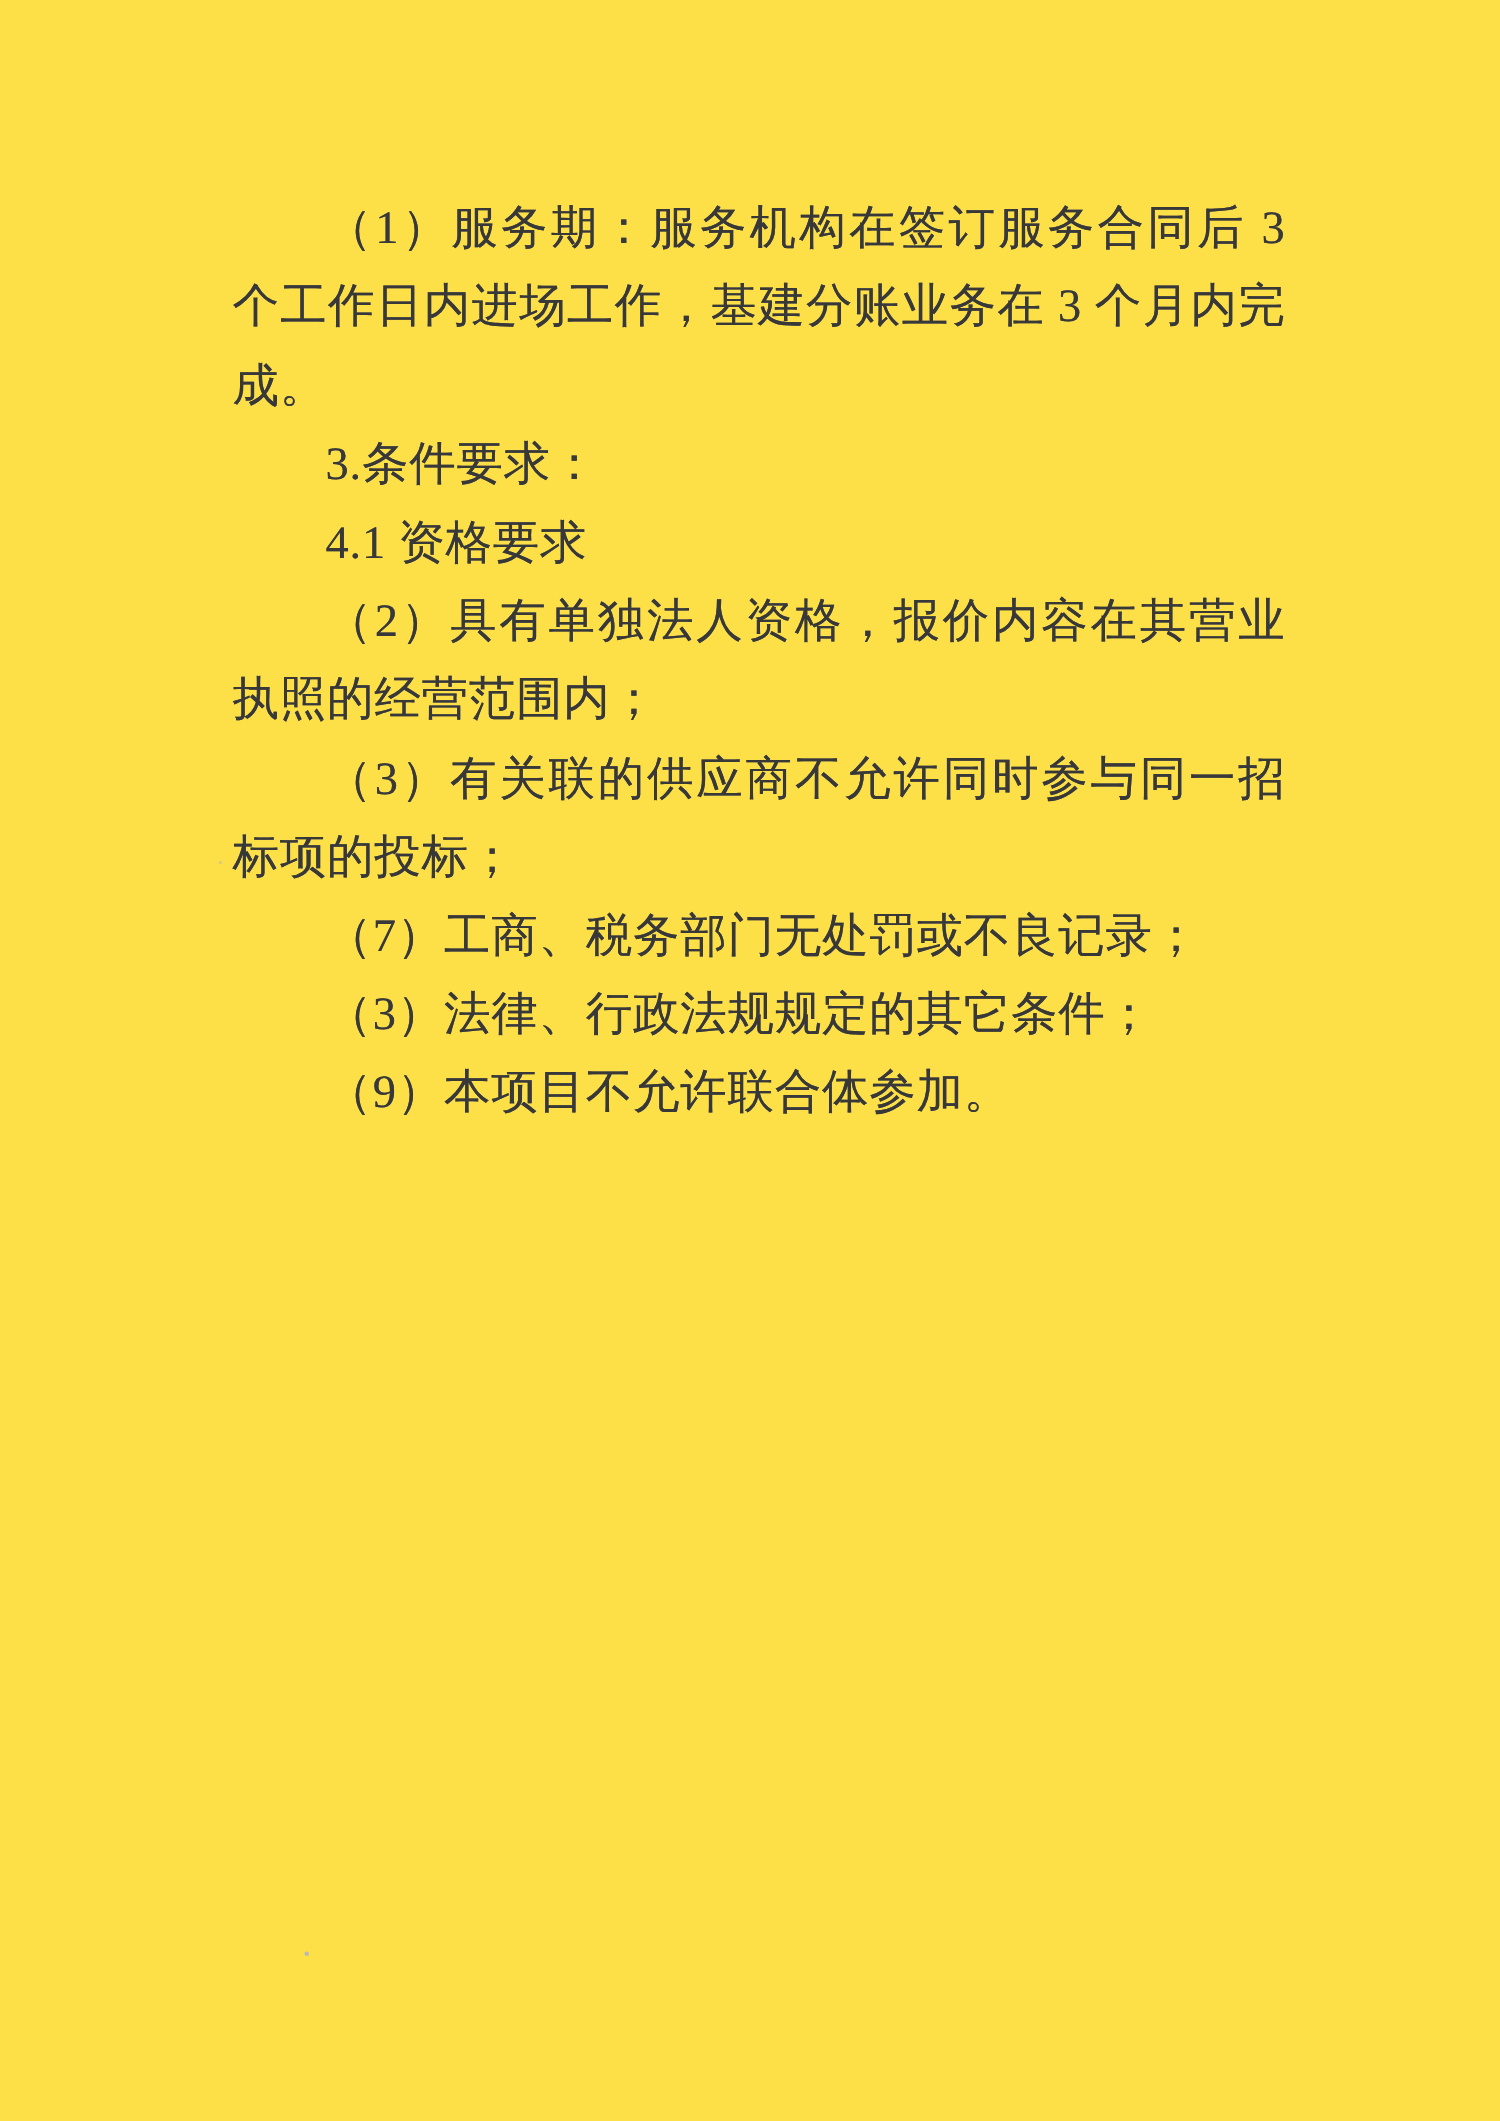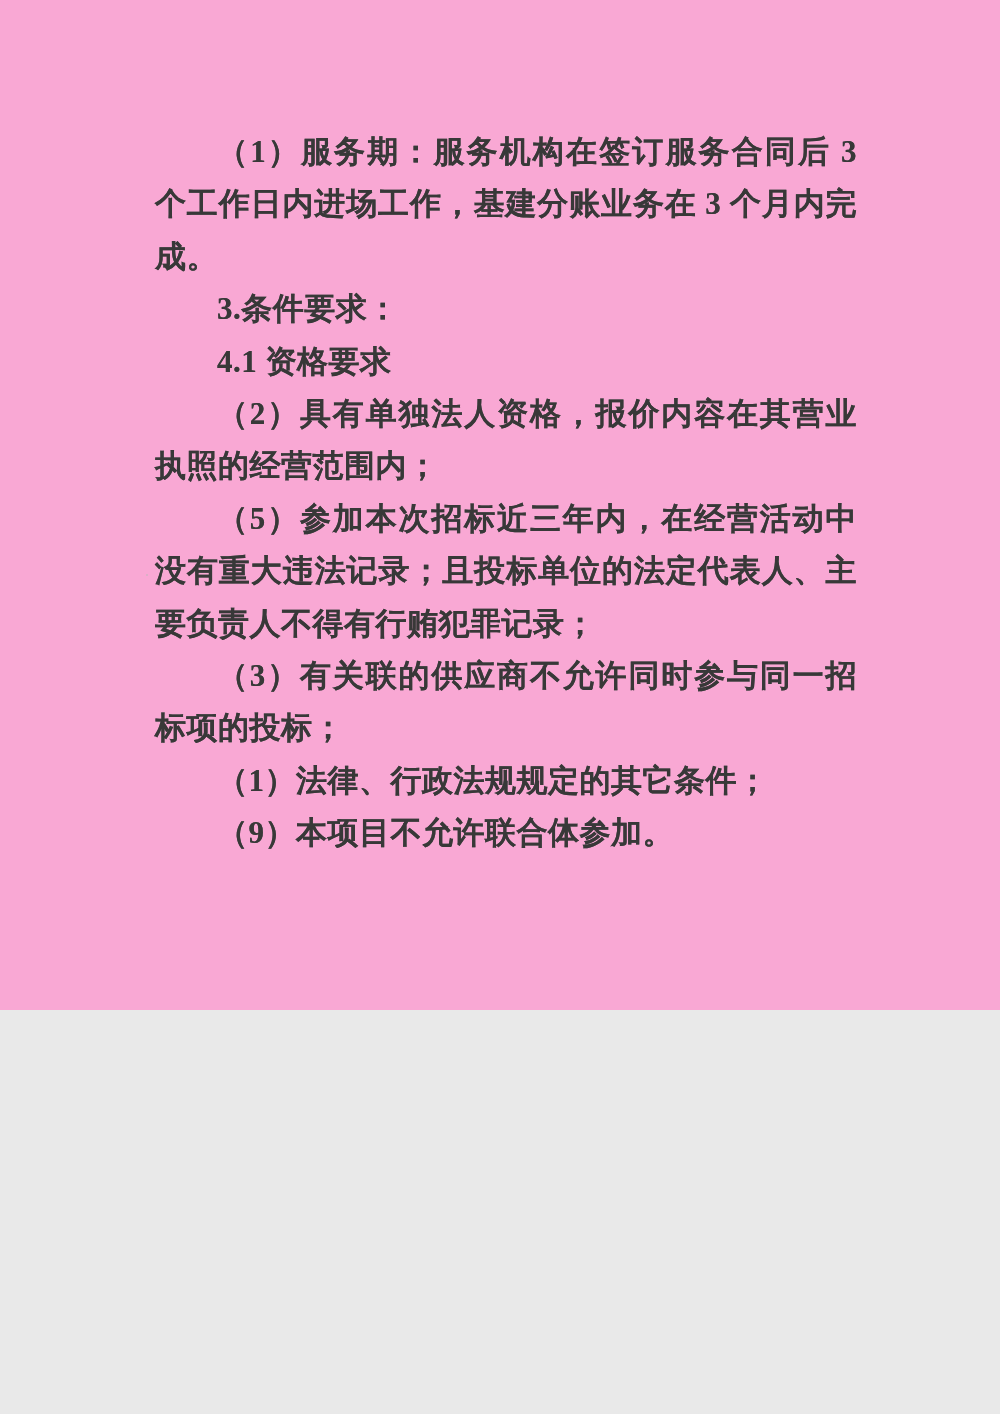--- a/index.html
+++ b/index.html
@@ -8,24 +8,23 @@
   }
   body {
     width: 1000px;
     height: 1414px;
     background: #e9e9e9;
     font-family: "Liberation Serif", "DejaVu Serif", serif;
   }
   .page {
     position: relative;
     width: 1000px;
-    height: 1010px;
-    background: #f9a8d4;
+    height: 1414px;
+    background: #fde047;
     overflow: hidden;
-    font-weight: bold;
   }
   .content {
     position: absolute;
     left: 155px;
     top: 126px;
     width: 702px;
   }
   p.para {
     margin: 0;
     padding: 0;
@@ -47,20 +46,20 @@
 </style>
 </head>
 <body>
 
 <div class="page">
   <div class="content">
     <p class="para">（1）服务期：服务机构在签订服务合同后 3 个工作日内进场工作，基建分账业务在 3 个月内完成。</p>
     <p class="para">3.条件要求：</p>
     <p class="para">4.1 资格要求</p>
     <p class="para">（2）具有单独法人资格，报价内容在其营业执照的经营范围内；</p>
-    <p class="para">（5）参加本次招标近三年内，在经营活动中没有重大违法记录；且投标单位的法定代表人、主要负责人不得有行贿犯罪记录；</p>
     <p class="para">（3）有关联的供应商不允许同时参与同一招标项的投标；</p>
-    <p class="para">（1）法律、行政法规规定的其它条件；</p>
+    <p class="para">（7）工商、税务部门无处罚或不良记录；</p>
+    <p class="para">（3）法律、行政法规规定的其它条件；</p>
     <p class="para">（9）本项目不允许联合体参加。</p>
   </div>
   <div class="speck speck-1"></div>
   <div class="speck speck-2"></div>
 </div>
 
 </body></html>

